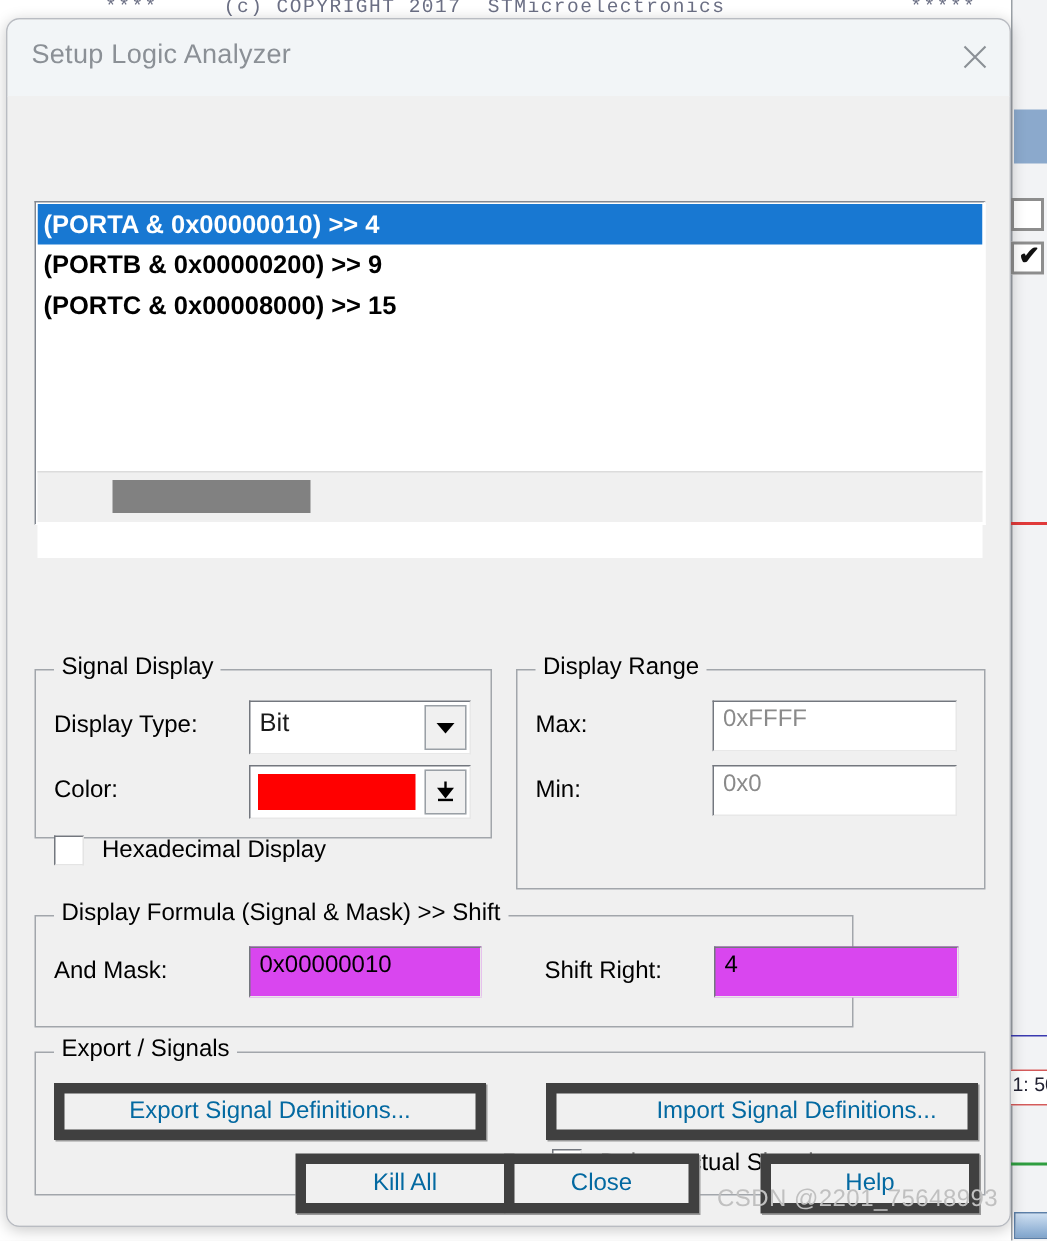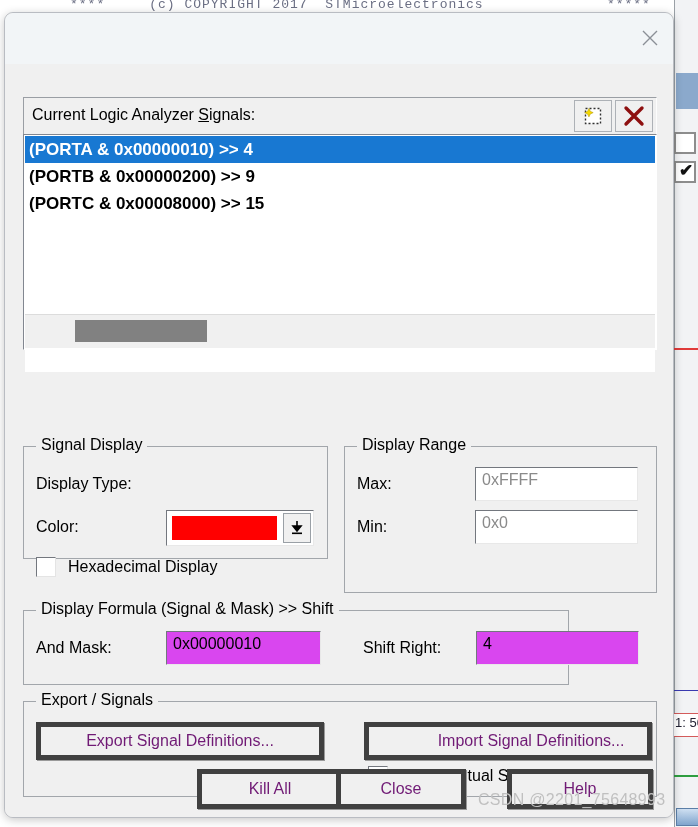--- a/index.html
+++ b/index.html
@@ -321,28 +321,28 @@
     box-sizing: border-box;
     margin-right: 12px;
     flex: none;
   }
   .cbx-label { font-size: 16px; color: #000; white-space: nowrap; }
 
   
   .button {
     position: absolute;
     background: #f0f0f0;
-    border: 5px solid #404040;
+    border: 7px solid #404040;
     box-shadow: 1px 1px 0 #9a9a9a;
     box-sizing: border-box;
     display: flex;
     align-items: center;
     justify-content: center;
     font-size: 16px;
-    color: #701a75;
+    color: #0369a1;
     cursor: default;
     white-space: nowrap;
   }
 
   
   #watermark {
     position: absolute;
     left: 478px;
     top: 791px;
     font-size: 16px;
@@ -369,60 +369,53 @@
   <div class="bg-hr" style="left:674px; top:690px; width:24px; background:#3a3ab0; height:1px;"></div>
   <div class="bg-hr" style="left:674px; top:775px; width:24px; background:#2f9e40;"></div>
 
   <div class="bg-cell" style="left:672px; top:713px; width:34px; height:24px;">1:  50</div>
   <div class="bg-taskbar-icon" style="left:676px; top:808px;"></div>
 </div>
 
 <div id="dialog">
 
   <div id="titlebar">
+    <div id="title-text">Setup Logic Analyzer</div>
     <div id="close-btn">
       <svg width="18" height="18" viewBox="0 0 18 18">
         <path d="M2 2 L16 16 M16 2 L2 16" stroke="#8b9096" stroke-width="1.4" fill="none"></path>
       </svg>
     </div>
   </div>
 
   <div id="dlg-body">
 
-    <div id="sig-header">
-      <div id="sig-header-label">
-        <span>Current Logic Analyzer </span><u>S</u><span>ignals:</span>
-      </div>
-      <div class="tool-btn" id="btn-new">
-        <svg width="24" height="22" viewBox="0 0 24 22">
-          <rect x="4.5" y="3.5" width="15" height="15" fill="#ffffff" stroke="#303030" stroke-width="1.4" stroke-dasharray="2,2"></rect>
-          <path d="M7 4 l1.6 3.4 L12 9 l-3.4 1.6 L7 14 l-1.6-3.4 L2 9 l3.4-1.6 Z" fill="#f5d800" stroke="#b09400" stroke-width="0.6" transform="translate(2,0) scale(0.85)"></path>
-        </svg>
-      </div>
-      <div class="tool-btn" id="btn-delete">
-        <svg width="24" height="22" viewBox="0 0 24 22">
-          <path d="M4 3 L20 19 M20 3 L4 19" stroke="#8e1010" stroke-width="3.4" fill="none" stroke-linecap="round"></path>
-        </svg>
-      </div>
-    </div>
 
     <div id="sig-listbox" class="sunken">
       <div id="sig-list">
         <div class="sig-item selected">(PORTA &amp; 0x00000010) &gt;&gt; 4</div>
         <div class="sig-item">(PORTB &amp; 0x00000200) &gt;&gt; 9</div>
         <div class="sig-item">(PORTC &amp; 0x00008000) &gt;&gt; 15</div>
       </div>
       <div id="hscroll">
         <div id="hscroll-thumb"></div>
       </div>
     </div>
 
     <div class="groupbox" style="left:18px; top:382px; width:305px; height:113px;">
       <div class="group-title">Signal Display</div>
       <div class="fld-label" style="left:12px; top:28px;">Display Type:</div>
+      <div class="combobox" style="left:142px; top:20px; width:148px; height:36px;">
+        <span class="combo-value">Bit</span>
+        <span class="combo-arrow">
+          <svg width="14" height="9" viewBox="0 0 14 9">
+              <path d="M1 1 L13 1 L7 8 Z" fill="#000"></path>
+            </svg>
+        </span>
+      </div>
       <div class="fld-label" style="left:12px; top:71px;">Color:</div>
       <div class="combobox" style="left:142px; top:63px; width:148px; height:36px;">
         <span class="color-swatch" id="color-swatch" style="background: rgb(255, 0, 0);"></span>
         <span class="combo-arrow">
           <svg width="14" height="16" viewBox="0 0 14 16">
             <path d="M7 1 L7 8 M3 6 L7 11 L11 6 Z" stroke="#000" stroke-width="1.6" fill="#000"></path>
             <rect x="2" y="12.5" width="10" height="1.6" fill="#000"></rect>
           </svg>
         </span>
       </div>

